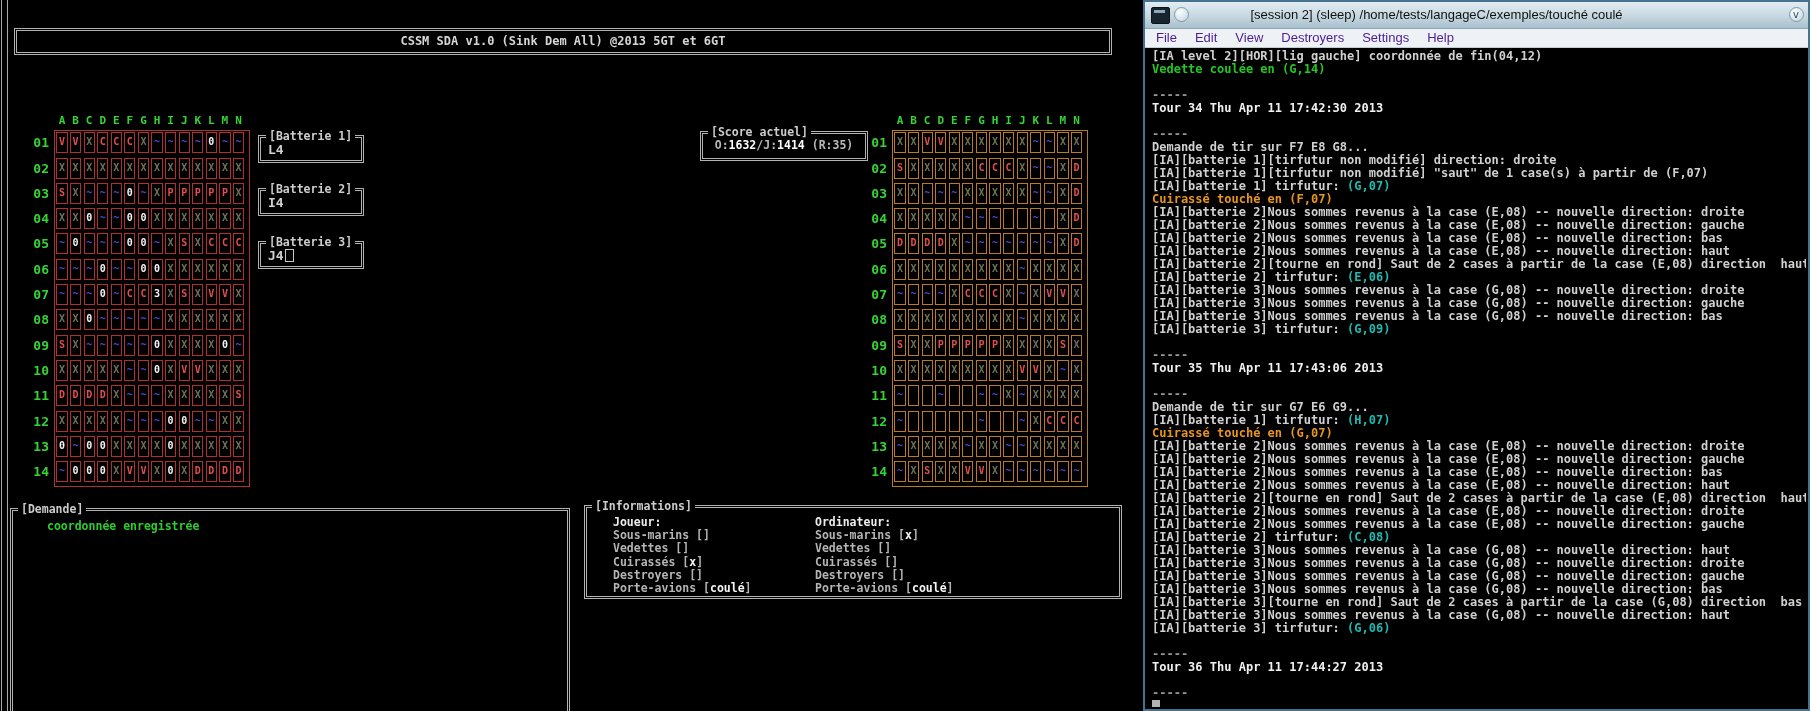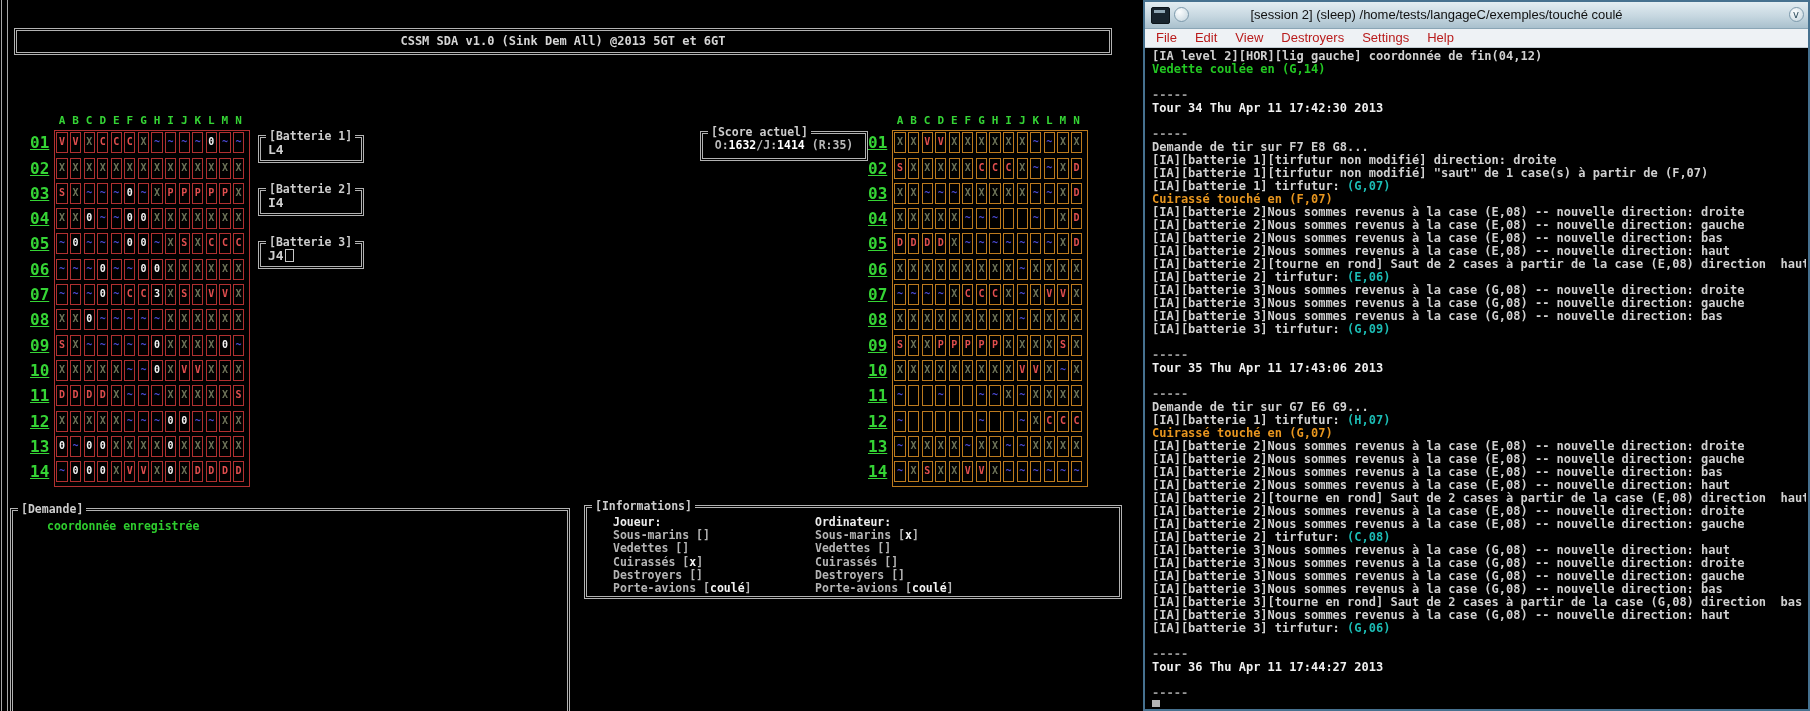--- a/index.html
+++ b/index.html
@@ -21,21 +21,21 @@
         vertical-align:-2px;margin-left:1px;}
   .scoreline{padding:4px 0 0 0;text-align:center;font-size:11.5px;color:#b8b8b8;white-space:pre;}
   .scoreline b{color:#ffffff;}
 
   
   .gridblock{position:absolute;top:114px;display:grid;
         grid-template-columns:24px repeat(14,11.2px);
         grid-template-rows:14px repeat(14,21px);
         column-gap:2.4px;row-gap:4.3px;}
   .gc{font-size:11px;color:#35d435;text-align:center;line-height:14px;}
-  .rowh{font-size:16px;color:#35d435;text-align:right;padding-right:5px;line-height:21px;text-decoration:underline;}
+  .rowh{font-size:13px;color:#35d435;text-align:right;padding-right:5px;line-height:21px;}
   .cell{border:1px solid var(--gc);box-sizing:border-box;font-size:10px;line-height:18px;
         text-align:center;background:#000;}
   .cell.ship{color:#e04e4e}
   .cell.miss{color:#6d7358}
   .cell.water{color:#4949d2}
   .cell.num{color:#f2f2f2}
   .gridframe{position:absolute;left:24px;top:16px;width:194px;height:355px;
         border:1px solid var(--gc);pointer-events:none;}
 
   .msgtext{padding:8px 0 0 34px;font-size:11.5px;color:#2ecc2e;}
@@ -58,21 +58,21 @@
   .tb-btn{position:absolute;top:5px;width:15px;height:15px;border-radius:50%;
         background:radial-gradient(circle at 35% 30%,#fbfdfe,#c3d4dd);
         border:1px solid #7d9aac;box-sizing:border-box;}
   .tb-btn.left{left:29px;}
   .tb-btn.right{right:4px;}
   .tb-btn .chev{position:absolute;left:3px;top:1px;font-size:10px;color:#31505f;font-family:"DejaVu Sans",sans-serif;}
   .tb-title{position:absolute;left:40px;right:120px;top:0;height:26px;line-height:26px;
         text-align:center;font-family:"Liberation Sans",sans-serif;font-size:13px;color:#111;
         overflow:hidden;white-space:nowrap;}
   .menubar{height:18px;background:#eef2f5;border-bottom:1px solid #c2ccd2;
-        font-family:"Liberation Sans",sans-serif;font-size:13px;color:#b91c1c;
+        font-family:"Liberation Sans",sans-serif;font-size:13px;color:#4c1d95;
         display:flex;align-items:center;padding-left:2px;}
   .mi{padding:0 9px;line-height:18px;}
   .terminal{position:absolute;left:2px;right:2px;top:47px;bottom:2px;background:#000;
         padding:1px 0 0 5px;overflow:hidden;
         font-family:"DejaVu Sans Mono",monospace;font-weight:bold;font-size:12px;}
   .tl{height:13px;line-height:13px;white-space:pre;}
   .tl .n{color:#d0d0d0}
   .tl .b{color:#f0f0f0}
   .tl .g{color:#23c823}
   .tl .c{color:#1cbcb4}

